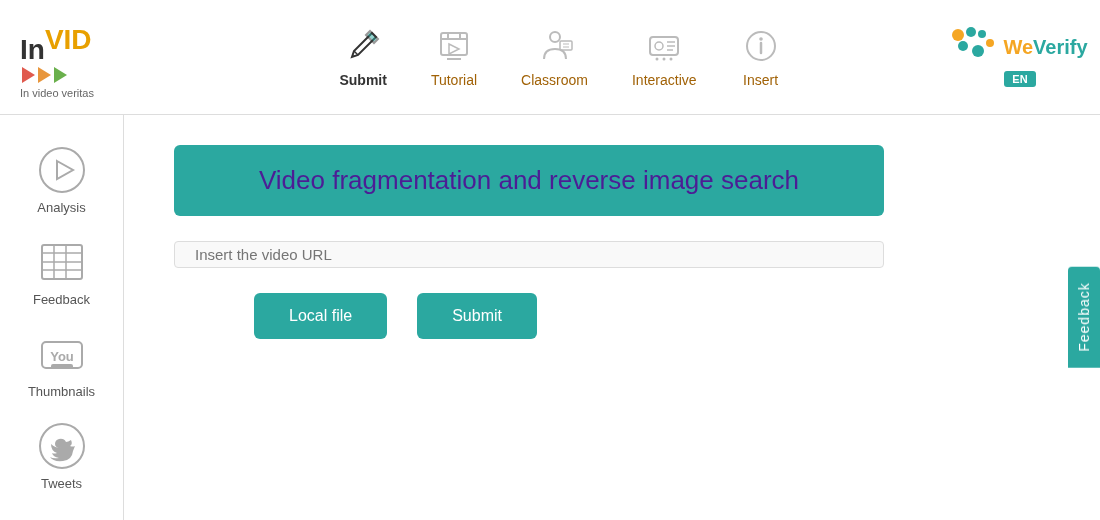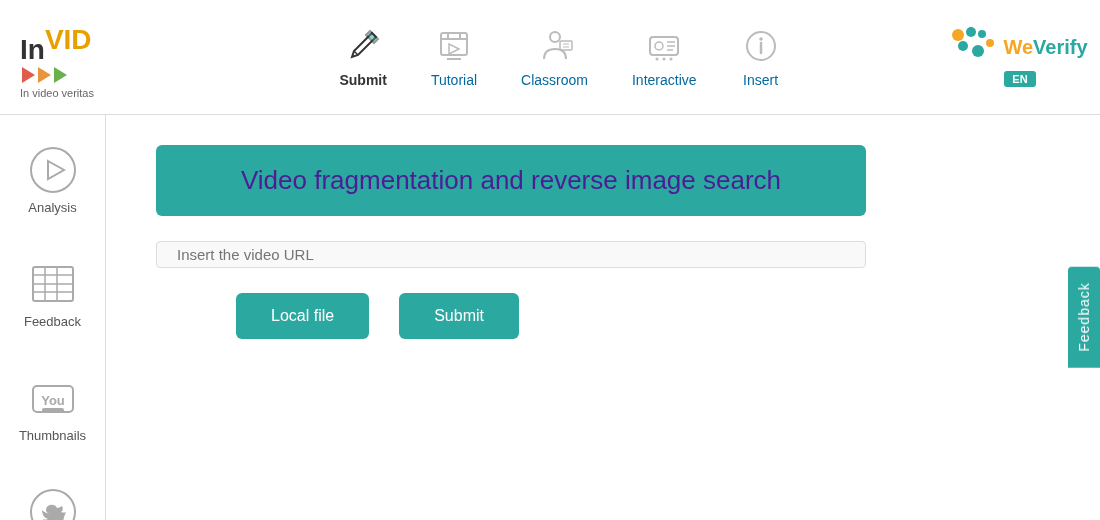--- a/index.html
+++ b/index.html
@@ -70,21 +70,21 @@
     }
     .nav-item .nav-icon {
       width: 40px;
       height: 40px;
       display: flex;
       align-items: center;
       justify-content: center;
     }
     .nav-item .nav-label {
       font-size: 14px;
-      color: #0369a1;
+      color: #a16207;
     }
     .nav-item.active .nav-label { color: #333; font-weight: 600; }
     .nav-item.active .nav-icon svg path,
     .nav-item.active .nav-icon svg rect,
     .nav-item.active .nav-icon svg circle,
     .nav-item.active .nav-icon svg polygon,
     .nav-item.active .nav-icon svg line { stroke: #333; }
 
     
     .weverify-area {
@@ -124,27 +124,27 @@
     }
 
     
     .main {
       display: flex;
       height: calc(520px - 115px);
     }
 
     
     .sidebar {
-      width: 106px;
+      width: 124px;
       border-right: 1px solid #ddd;
       padding: 20px 0;
       display: flex;
       flex-direction: column;
       align-items: center;
-      gap: 24px;
+      gap: 2px;
       flex-shrink: 0;
       overflow: hidden;
     }
     .sidebar-item {
       display: flex;
       flex-direction: column;
       align-items: center;
       cursor: pointer;
       padding: 10px;
       gap: 5px;

